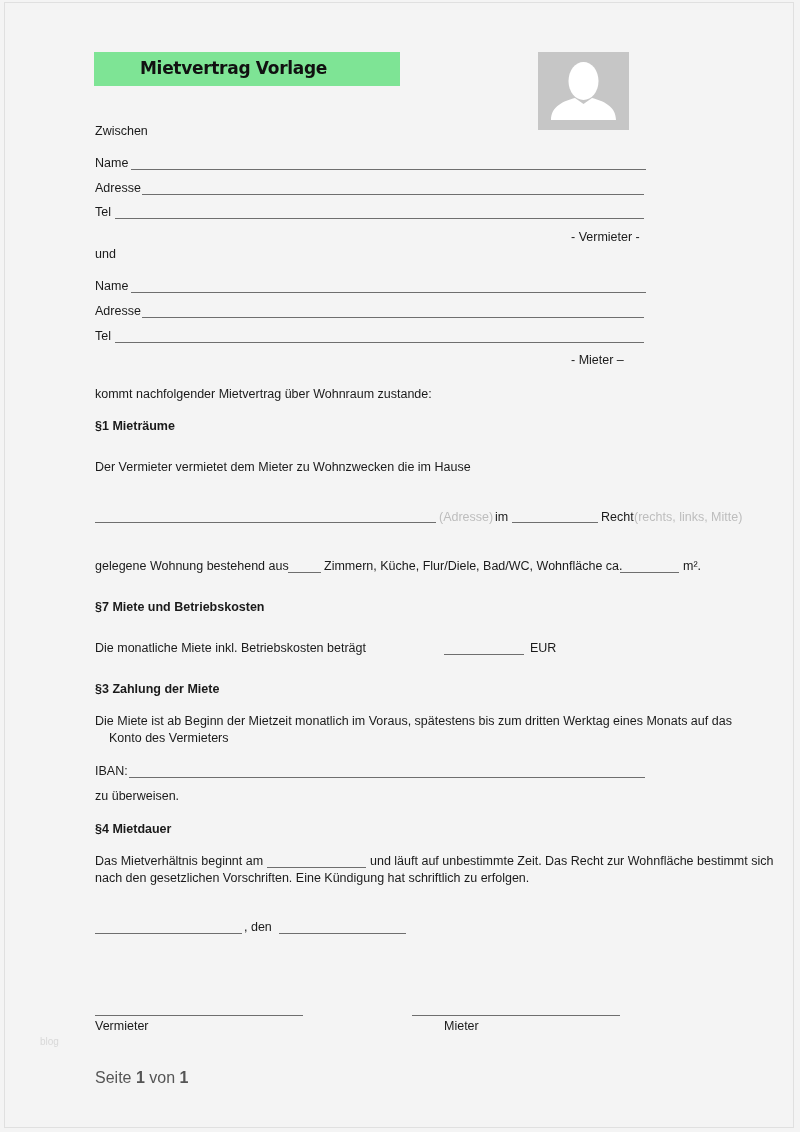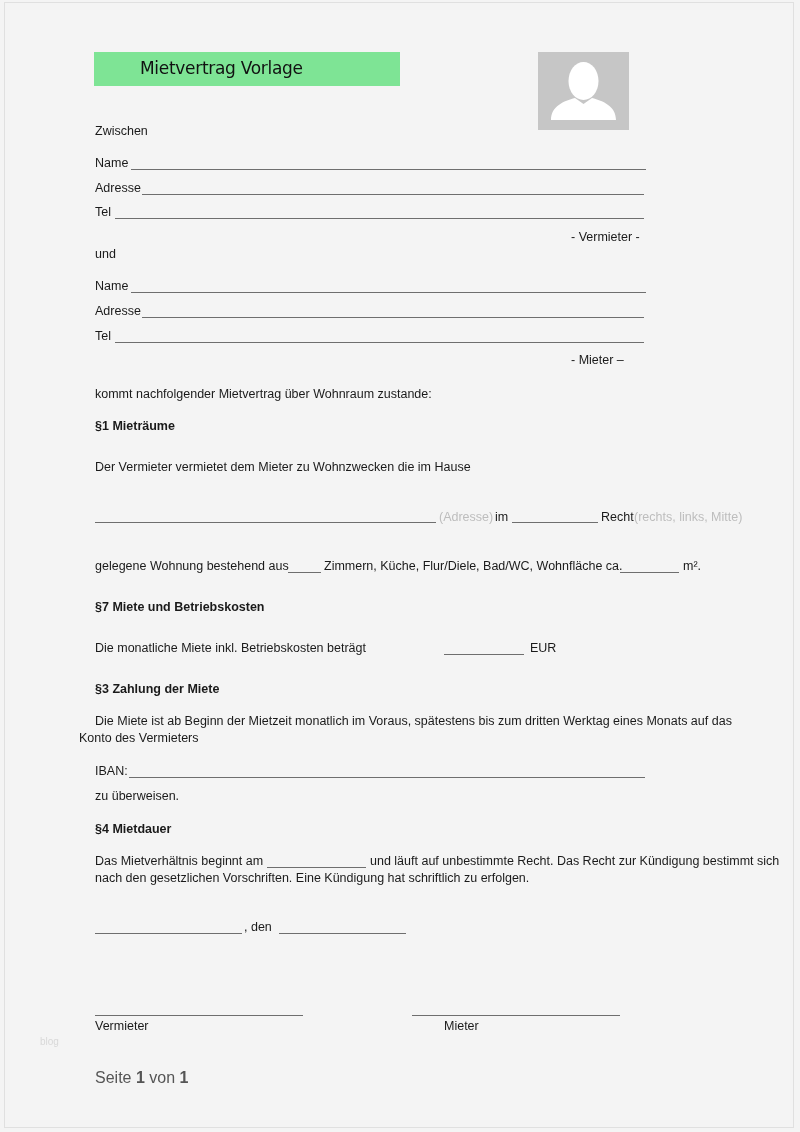--- a/index.html
+++ b/index.html
@@ -16,21 +16,21 @@
   .abs { position: absolute; white-space: nowrap; }
   .t { font-size: 12.5px; line-height: 16px; }
   .b { font-weight: bold; }
   .muted { color: #bdbdbd; }
   .line { position: absolute; height: 0; border-top: 1.3px solid #6e6e6e; }
   .title-bar {
     position: absolute; left: 94px; top: 52px; width: 306px; height: 34px;
     background: #7ee495;
   }
   .title-text {
-    position: absolute; left: 46px; top: 6px; font-size: 17px; font-weight: normal;
+    position: absolute; left: 46px; top: 6px; font-size: 17px; font-weight: bold;
     color: #111; font-family: "DejaVu Sans", sans-serif; letter-spacing: -0.3px;
   }
   .avatar {
     position: absolute; left: 538px; top: 52px; width: 91px; height: 78px;
     background: #c6c6c6;
   }
   .field-input {
     position: absolute; background: transparent; border: none; outline: none;
     font-family: "Liberation Sans", sans-serif; font-size: 12.5px; padding: 0; height: 16px;
   }
@@ -105,31 +105,31 @@
 <div class="abs t" style="left:683px;top:558px">m².</div>
 
 <div class="abs t b" style="left:95px;top:599px">§7  Miete und Betriebskosten</div>
 <div class="abs t" style="left:95px;top:640px">Die monatliche Miete inkl. Betriebskosten beträgt</div>
 <div class="line" style="left:444px;top:654px;width:80px"></div>
 <input class="field-input" style="left: 445px; top: 639px; width: 78px;" value="">
 <div class="abs t" style="left:530px;top:640px">EUR</div>
 
 <div class="abs t b" style="left:95px;top:681px">§3  Zahlung der Miete</div>
 <div class="abs t" style="left:95px;top:713px">Die Miete ist ab Beginn der Mietzeit monatlich im Voraus, spätestens bis zum dritten Werktag eines Monats auf das</div>
-<div class="abs t" style="left:79px;top:730px">Konto des Vermieters</div>
+<div class="abs t" style="left:109px;top:730px">Konto des Vermieters</div>
 <div class="abs t" style="left:95px;top:763px">IBAN:</div>
 <div class="line" style="left:129px;top:777px;width:516px"></div>
 <input class="field-input" style="left: 131px; top: 762px; width: 512px;" value="">
 <div class="abs t" style="left:95px;top:788px">zu überweisen.</div>
 
 <div class="abs t b" style="left:95px;top:821px">§4  Mietdauer</div>
 <div class="abs t" style="left:95px;top:853px">Das Mietverhältnis beginnt am</div>
 <div class="line" style="left:267px;top:867px;width:99px"></div>
 <input class="field-input" style="left: 268px; top: 852px; width: 97px;" value="">
-<div class="abs t" style="left:370px;top:853px">und läuft auf unbestimmte Recht. Das Recht zur Kündigung bestimmt sich</div>
+<div class="abs t" style="left:370px;top:853px">und läuft auf unbestimmte Zeit. Das Recht zur Wohnfläche bestimmt sich</div>
 <div class="abs t" style="left:95px;top:870px">nach den gesetzlichen Vorschriften. Eine Kündigung hat schriftlich zu erfolgen.</div>
 
 <div class="line" style="left:95px;top:933px;width:147px"></div>
 <input class="field-input" style="left: 96px; top: 918px; width: 145px;" value="">
 <div class="abs t" style="left:244px;top:919px">, den</div>
 <div class="line" style="left:279px;top:933px;width:127px"></div>
 <input class="field-input" style="left: 280px; top: 918px; width: 125px;" value="">
 
 <div class="line" style="left:95px;top:1015px;width:208px"></div>
 <div class="abs t" style="left:95px;top:1018px">Vermieter</div>

